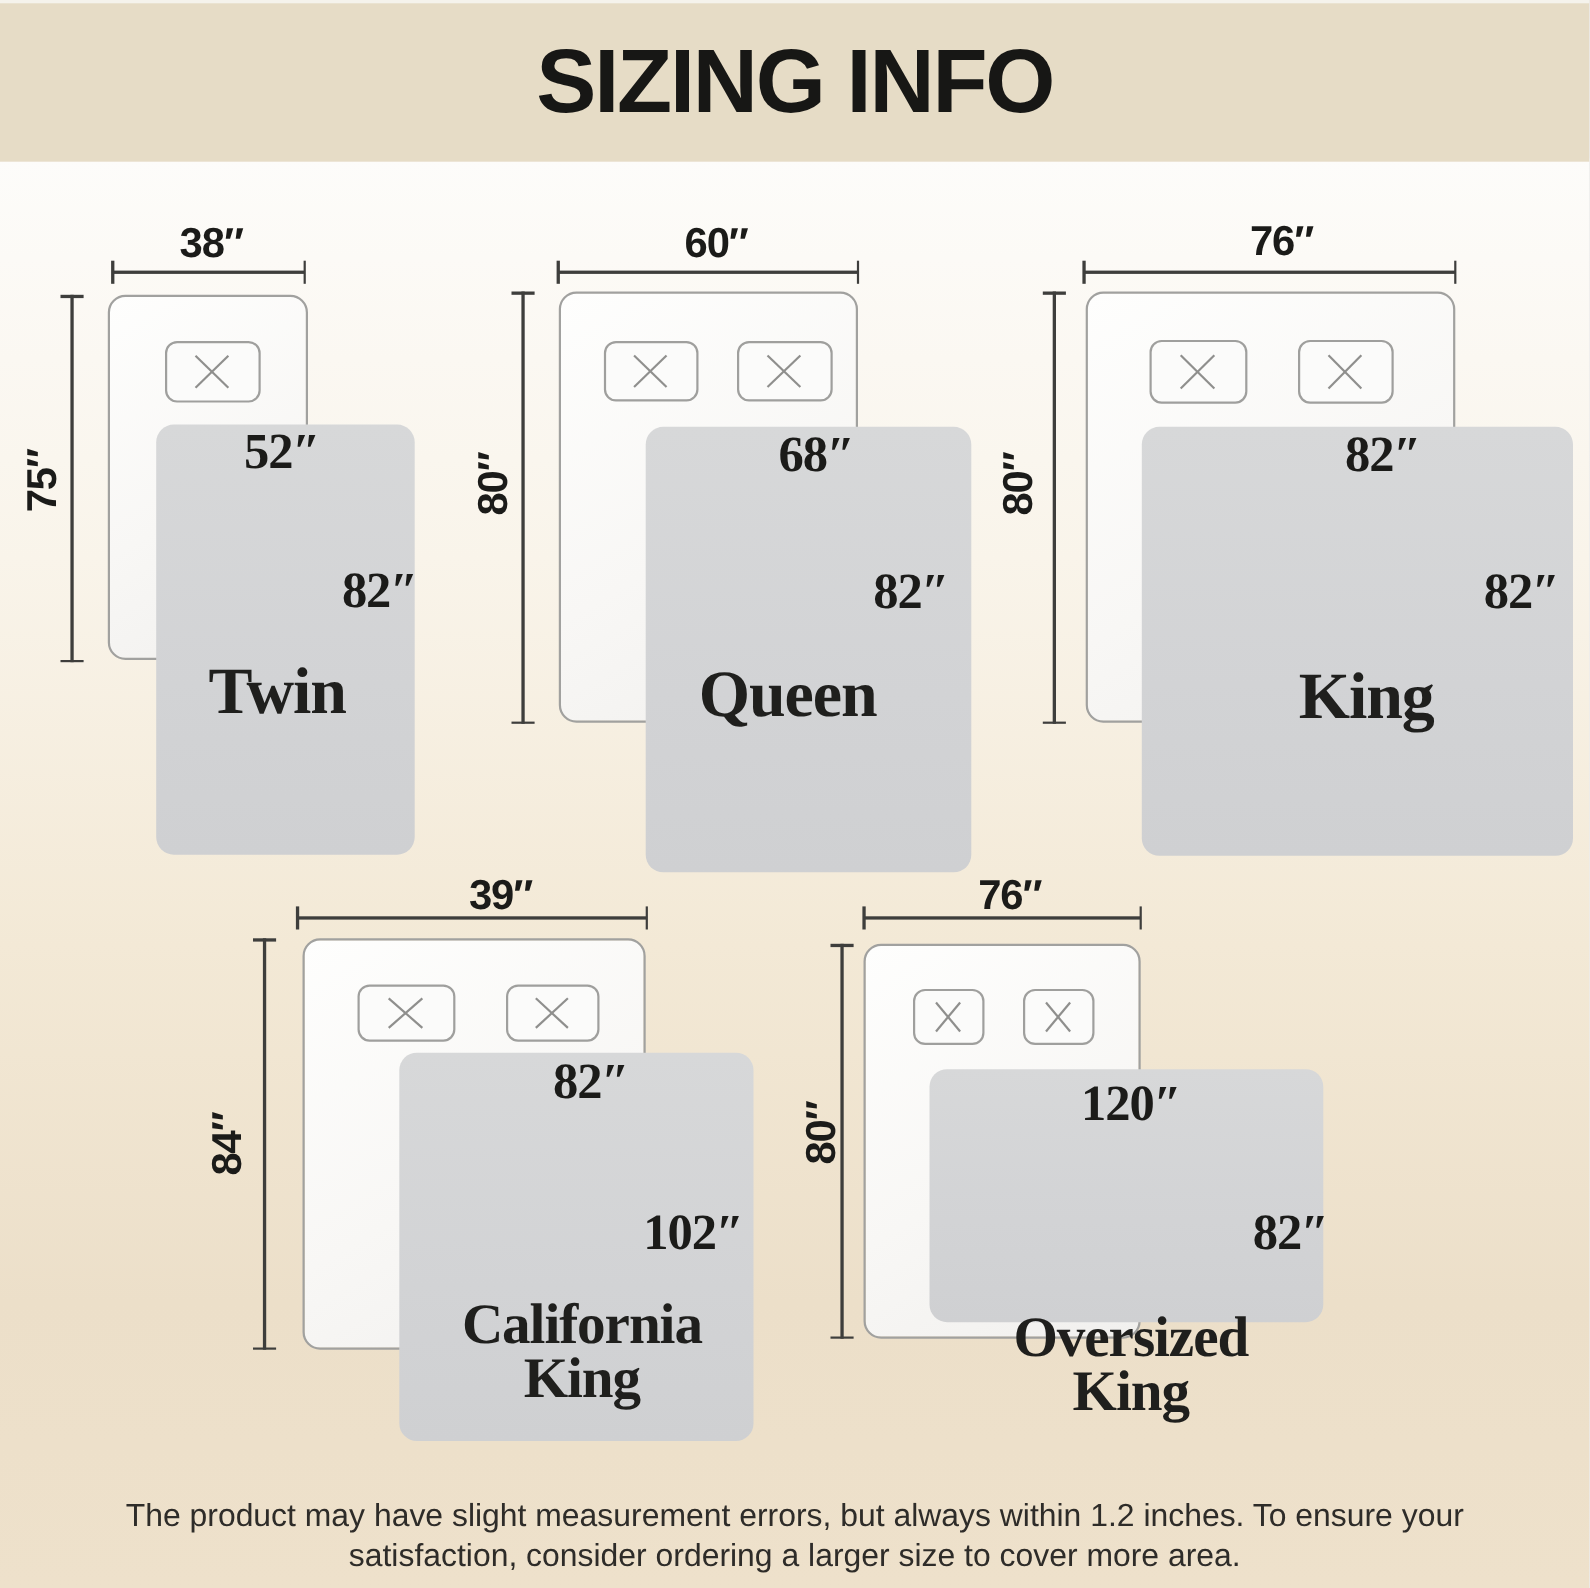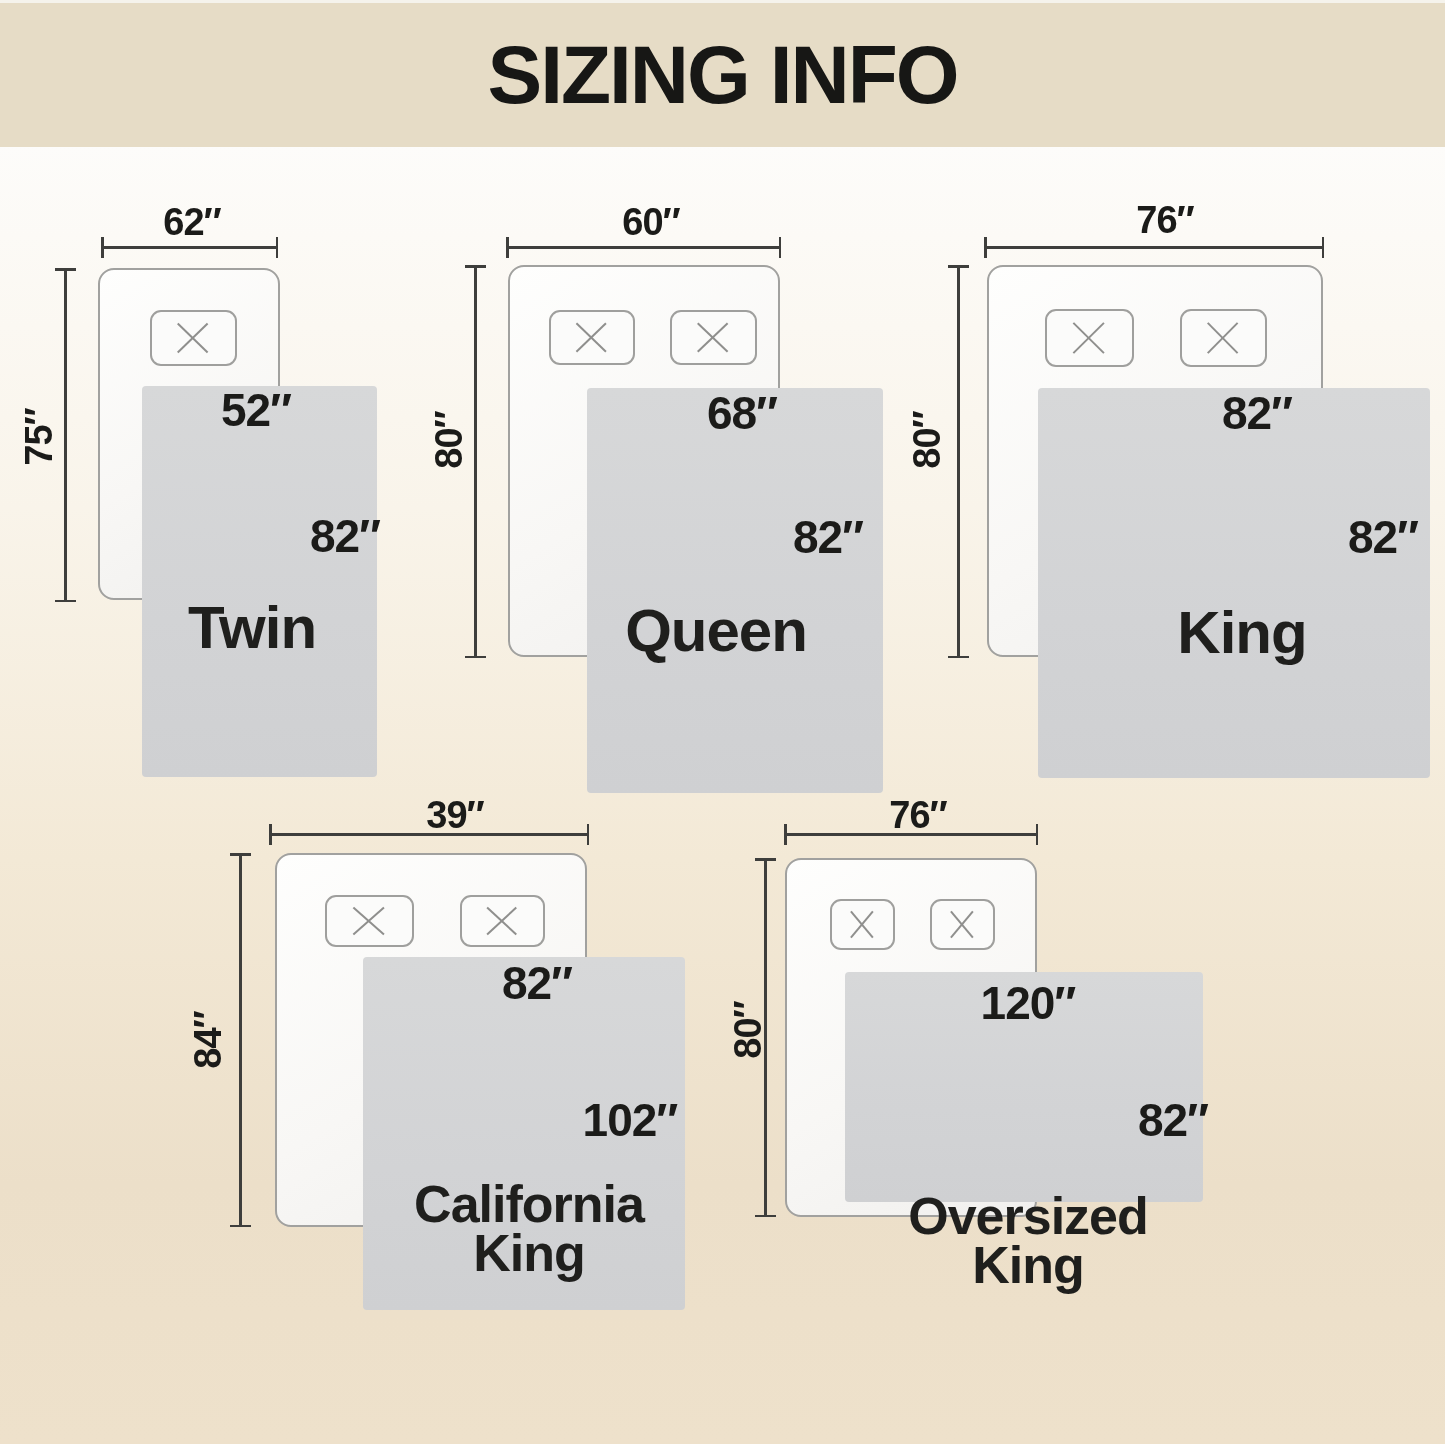--- a/index.html
+++ b/index.html
@@ -48,22 +48,23 @@
     background:linear-gradient(150deg,#fefefd 0%,#f8f7f5 55%,#f1f0ee 100%);
     box-sizing:border-box;
   }
   .pillow {
     position:absolute; border:2.5px solid #9f9f9d; border-radius:11px;
     background:#fbfbfa; box-sizing:border-box;
   }
   .pillow svg { position:absolute; left:0; top:0; width:100%; height:100%; }
   .pillow line { stroke:#8f8f8d; stroke-width:2; }
   .blanket {
-    position:absolute; border-radius:4px;
+    position:absolute; border-radius:16px;
     background:linear-gradient(180deg,#d7d8d9 0%,#d2d3d5 60%,#cfd0d2 100%);
+    font-family:Liberation Serif, serif;
   }
   .bw, .bl {
     position:absolute; font-size:46px; font-weight:bold; letter-spacing:-1px;
     white-space:nowrap; transform:translate(-50%,-50%); color:#1b1b19;
   }
   .bname {
     position:absolute; font-size:60px; font-weight:bold; letter-spacing:-1px;
     text-align:center; line-height:58px; transform:translate(-50%,-50%); color:#1f1f1d;
   }
   .bname span { display:block; white-space:nowrap;text-align:center; }
@@ -142,21 +143,21 @@
 <body>
 
 <div class="page">
   <div class="canvas"></div>
 
   <div class="header">
     <div class="title">SIZING INFO</div>
   </div>
 
   <section class="diagram d-twin">
-    <div class="hlabel">62″</div>
+    <div class="hlabel">38″</div>
     <div class="hline"></div>
     <div class="vline"></div>
     <div class="vlabel">75″</div>
     <div class="mattress">
       <div class="pillow p1">
         <svg viewBox="0 0 100 100" preserveAspectRatio="none">
           <line x1="31" y1="22" x2="67" y2="78" vector-effect="non-scaling-stroke"></line>
           <line x1="67" y1="22" x2="31" y2="78" vector-effect="non-scaling-stroke"></line>
         </svg>
       </div>
@@ -280,13 +281,17 @@
     <div class="blanket">
       <div class="bw">120″</div>
       <div class="bl">82″</div>
       <div class="bname">
         <span>Oversized</span>
         <span>King</span>
       </div>
     </div>
   </section>
 
+  <div class="footer">
+    <div>The product may have slight measurement errors, but always within 1.2 inches. To ensure your</div>
+    <div>satisfaction, consider ordering a larger size to cover more area.</div>
+  </div>
 </div>
 
 </body></html>

